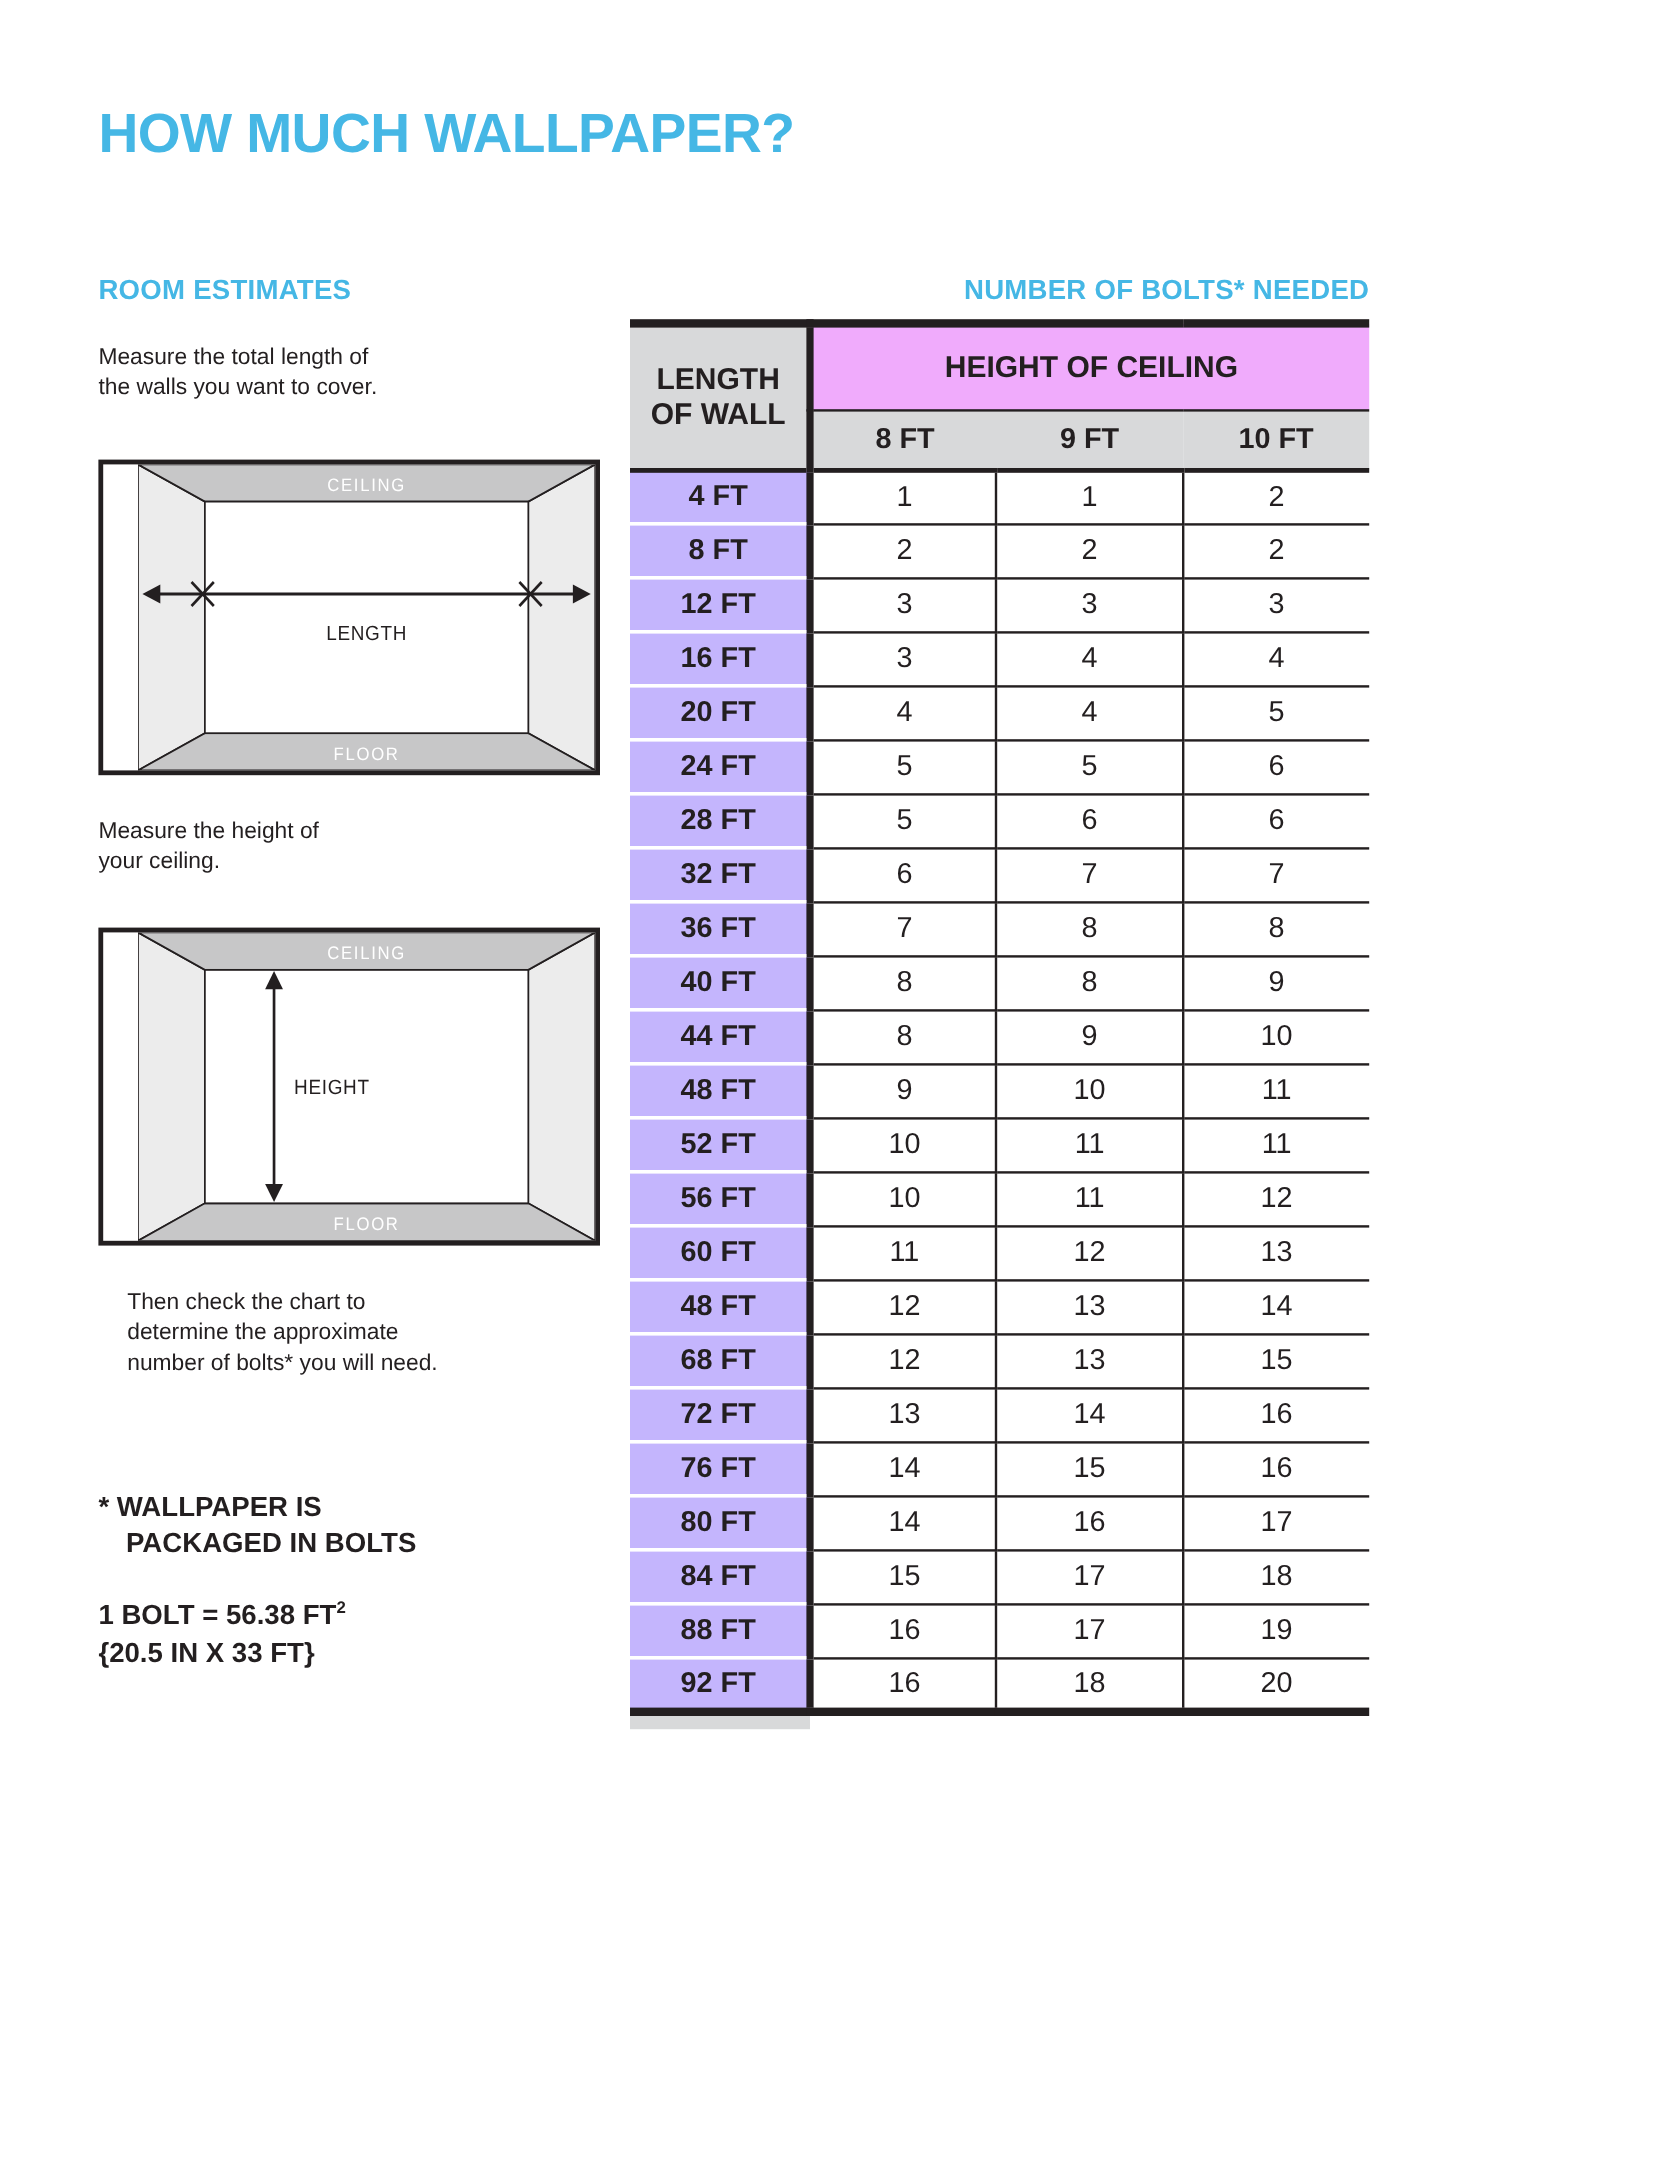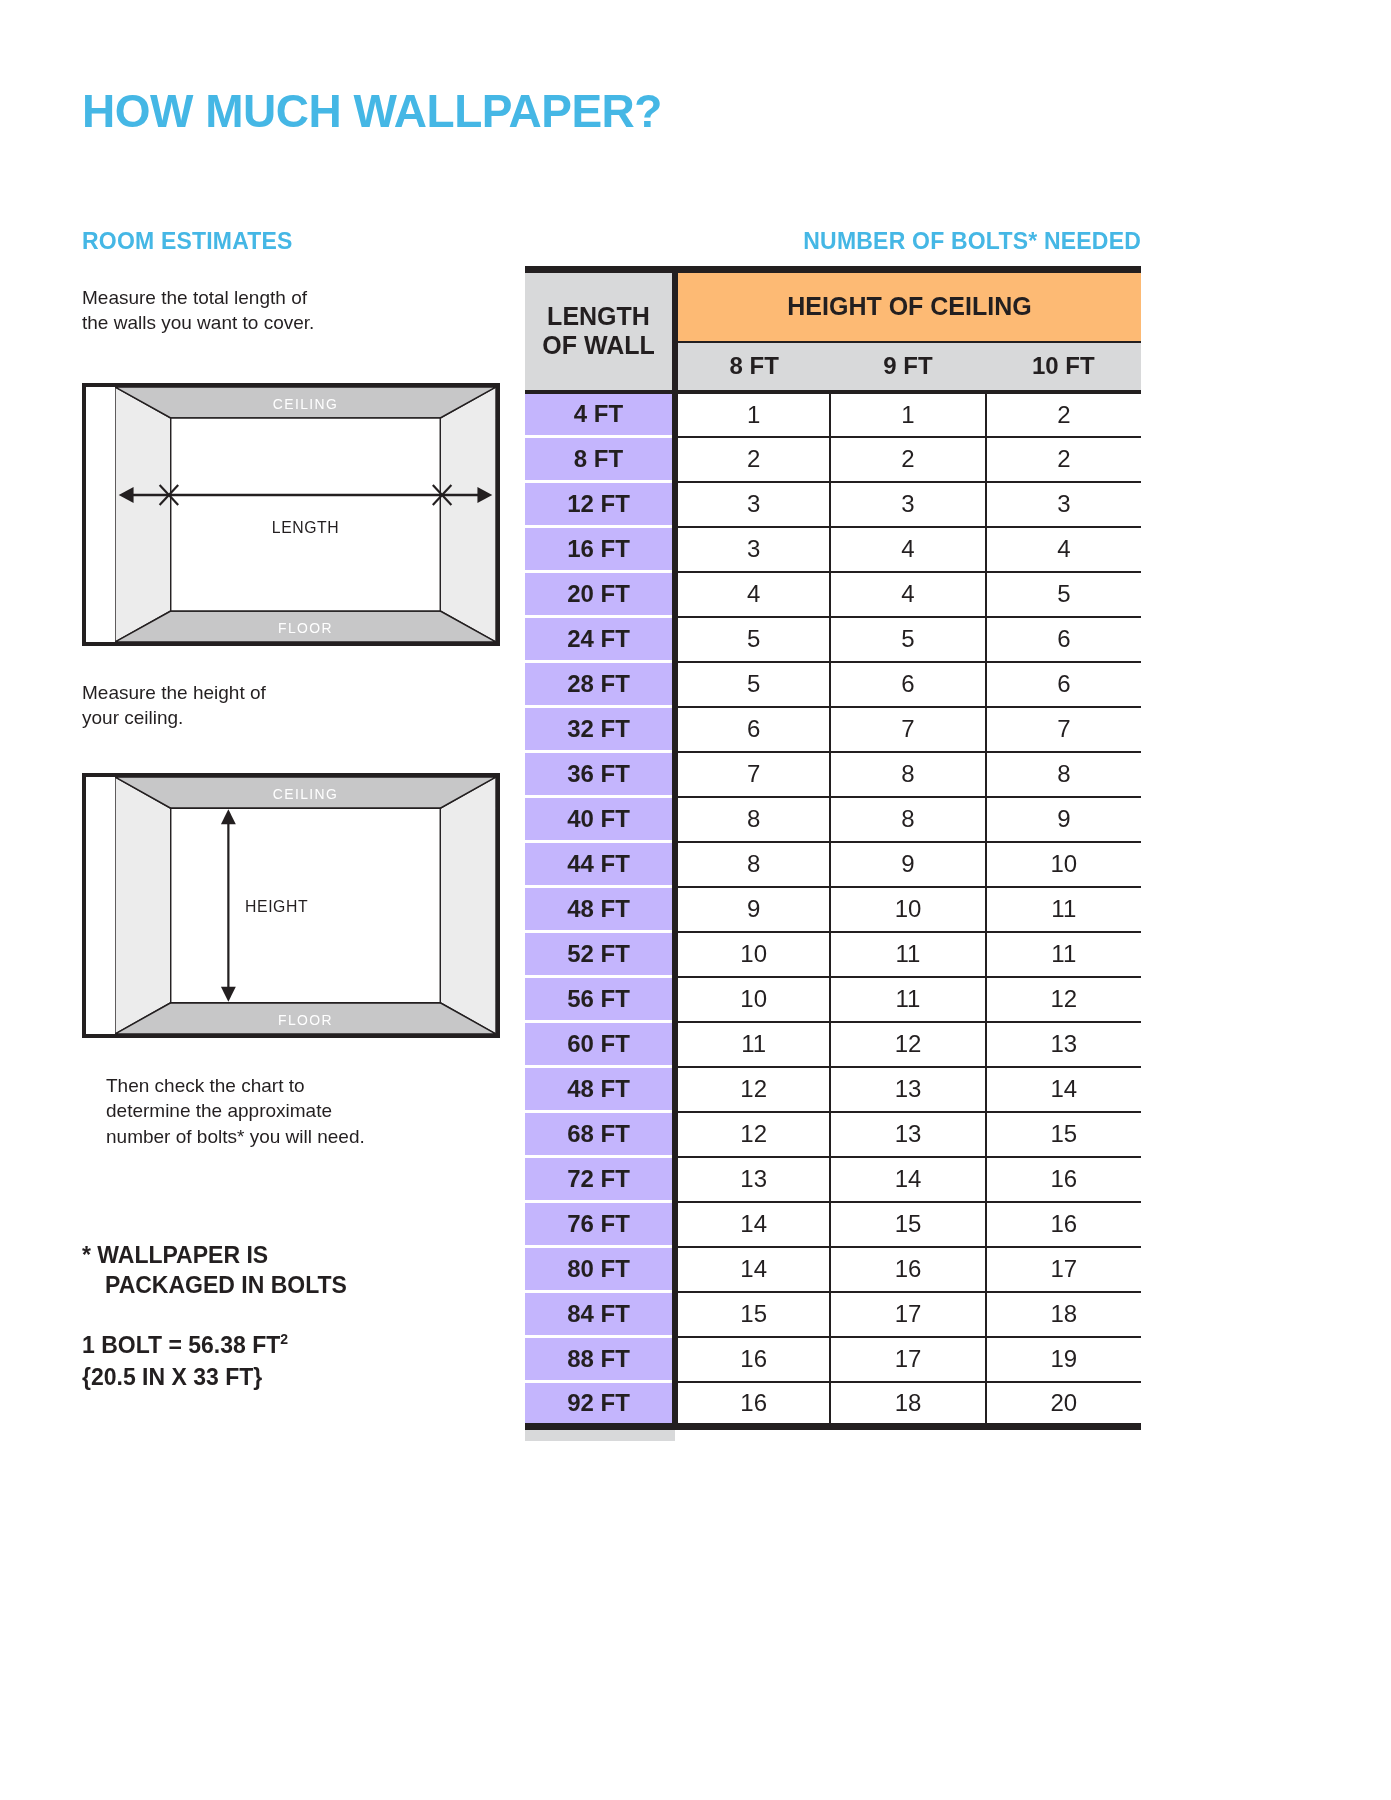--- a/index.html
+++ b/index.html
@@ -61,21 +61,21 @@
     border-collapse:collapse; table-layout:fixed;
     border-top:7px solid #231f20; border-bottom:7px solid #231f20;
   }
   .bolt-table td { text-align:center; vertical-align:middle; }
   .len-head {
     width:150px; background:#d8d9da; font-weight:bold; font-size:25px;
     white-space:pre-line; line-height:1.18;
     border-right:6px solid #231f20; border-bottom:4px solid #231f20;
   }
   .group-head {
-    background:#fdba74; font-weight:bold; font-size:25px; height:72px;
+    background:#f0abfc; font-weight:bold; font-size:25px; height:72px;
     border-bottom:2px solid #231f20;
   }
   .col-head {
     background:#d8d9da; font-weight:bold; font-size:24px; height:50px;
     border-bottom:4px solid #231f20;
   }
   .len-cell {
     background:#c4b5fd; font-weight:bold; font-size:24px; height:45px;
     border-right:6px solid #231f20; border-top:3px solid #ffffff;
   }

